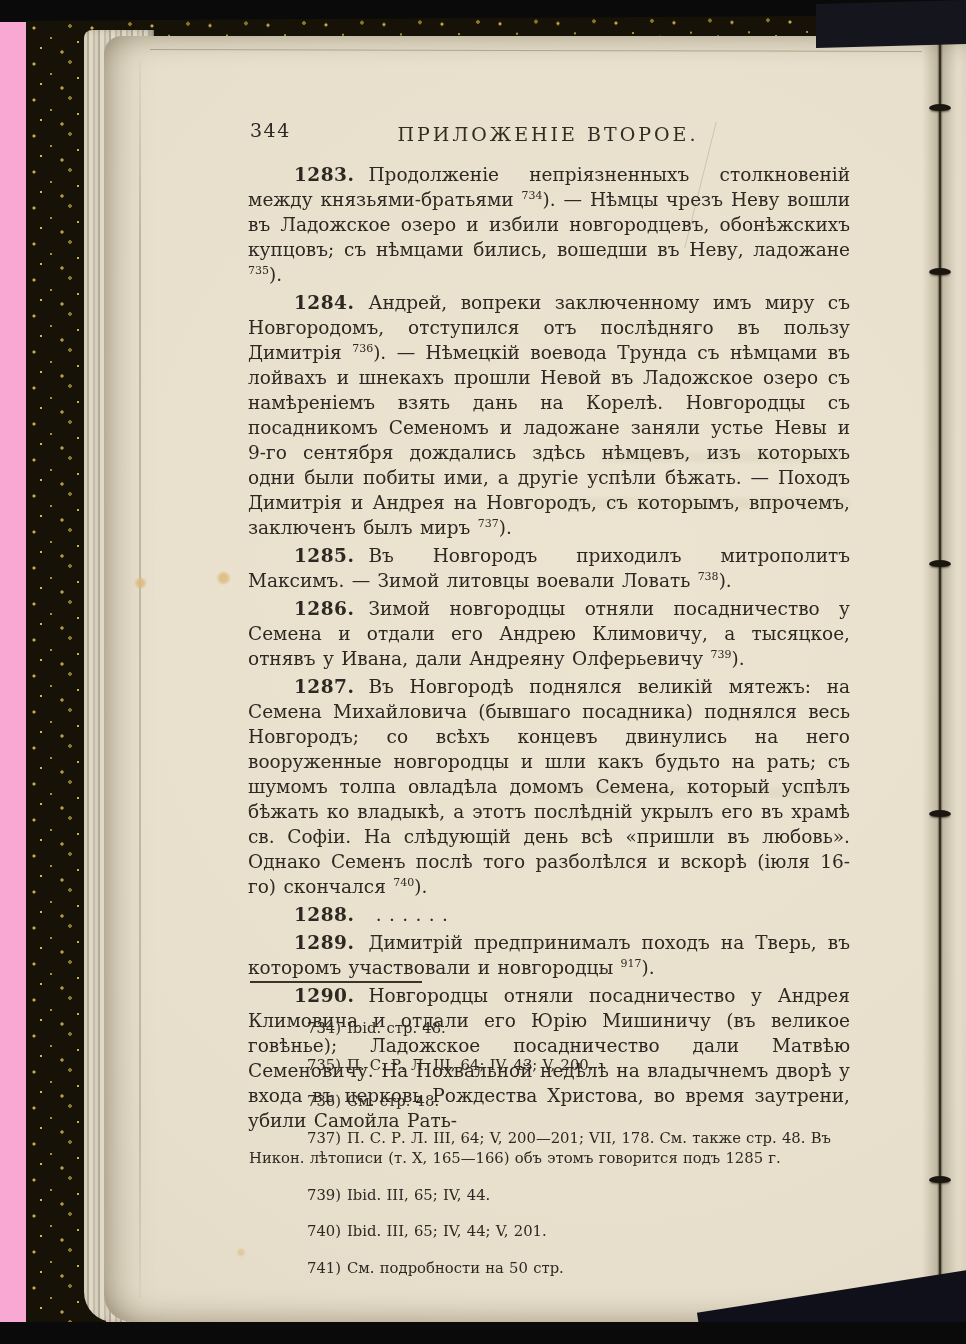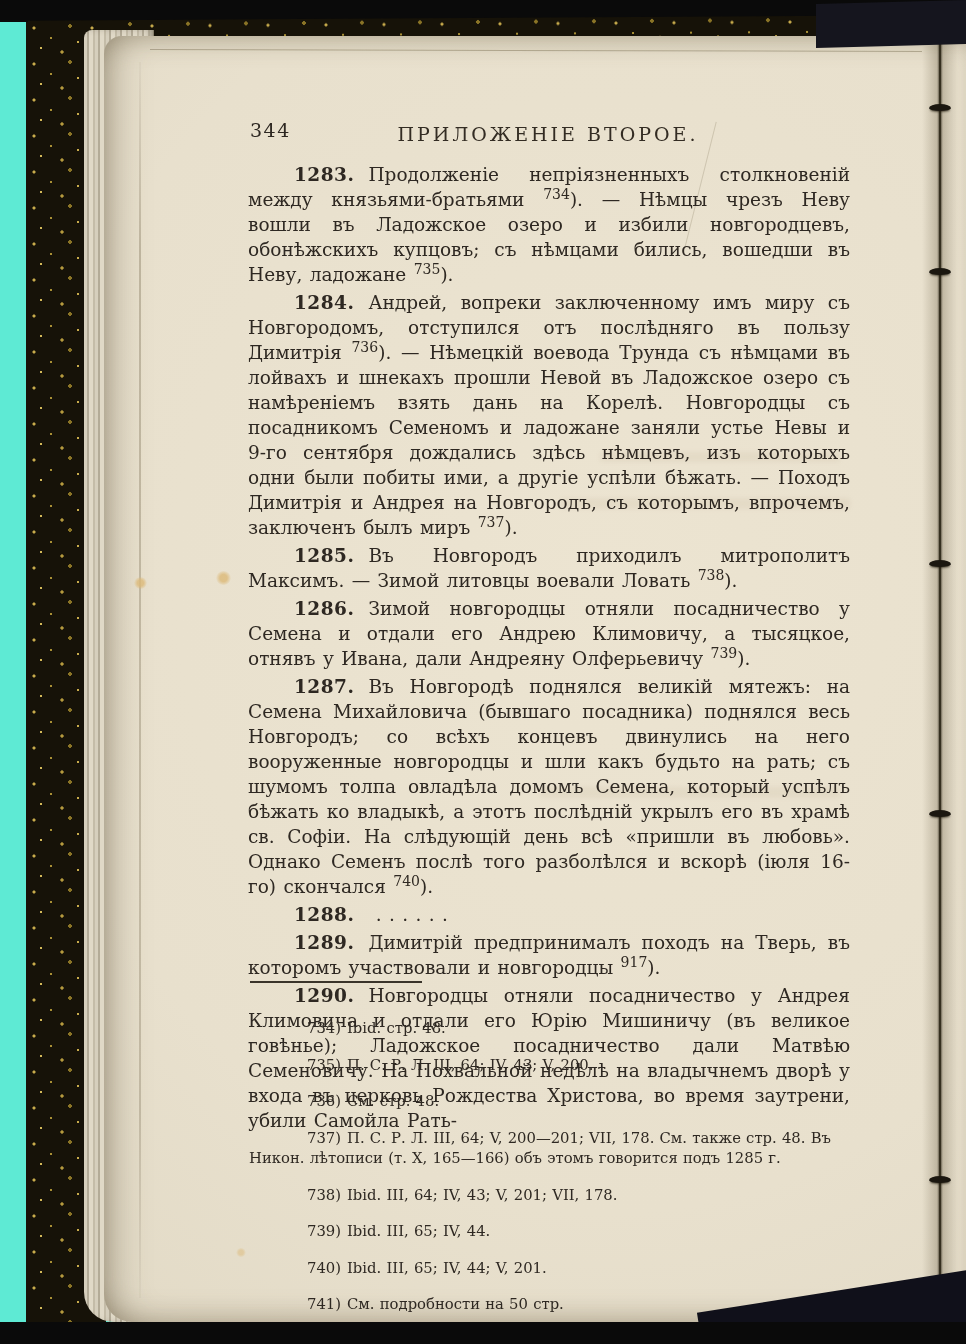--- a/index.html
+++ b/index.html
@@ -1,18 +1,18 @@
 <!DOCTYPE html>
 <html><head>
 <meta charset="utf-8">
 <style>
   html,body{margin:0;padding:0;background:#000;}
   #canvas{
     position:relative;width:966px;height:1344px;overflow:hidden;
-    background:#5eead4;
+    background:#f9a8d4;
     font-family:"DejaVu Serif","Liberation Serif",serif;
   }
   
   .marble{
     background-color:#161208;
     background-image:
       radial-gradient(circle 2.5px at 8px 6px,  #c9ac4c 0 55%, transparent 70%),
       radial-gradient(circle 2px   at 25px 16px,#a88f35 0 55%, transparent 70%),
       radial-gradient(circle 3px   at 44px 4px, #8a7426 0 55%, transparent 70%),
       radial-gradient(circle 1.8px at 15px 26px,#d3b859 0 55%, transparent 70%),
@@ -64,21 +64,21 @@
   .ghost{position:absolute;background:rgba(150,128,92,.08);filter:blur(2px);border-radius:3px;}
   .wrinkle{position:absolute;width:1px;background:rgba(120,108,80,.25);filter:blur(.4px);}
   
   .folio{position:absolute;left:250px;top:119px;font-size:19px;letter-spacing:1.5px;color:#2e2822;}
   .running-header{position:absolute;left:248px;top:123px;width:600px;text-align:center;
     font-size:19px;letter-spacing:3px;color:#332c23;}
   .body-text{position:absolute;left:248px;top:162px;width:602px;
     font-size:18.5px;line-height:25px;text-align:justify;color:#2e2822;word-spacing:1.5px;}
   .entry{margin:0 0 3px 0;text-indent:46px;}
   .entry-num{font-weight:bold;letter-spacing:.5px;margin-right:14px;}
-  sup.fn-ref{font-size:14px;line-height:0;vertical-align:super;letter-spacing:0;}
+  sup.fn-ref{font-size:11px;line-height:0;vertical-align:super;letter-spacing:0;}
   .fn-rule{position:absolute;left:250px;top:981px;width:172px;height:1.5px;background:#3a342a;}
   .footnotes{position:absolute;left:233px;top:1002px;width:624px;
     font-size:14.8px;line-height:20.5px;text-align:left;color:#2e2822;word-spacing:.5px;}
   .fn{margin:16px;text-indent:58px;}
   .fn-num{margin-right:6px;}
 </style>
 </head>
 <body>
 
 <div id="canvas">
@@ -130,19 +130,18 @@
       <p class="entry"><b class="entry-num">1289.</b><span>Димитрій предпринималъ походъ на Тверь, въ которомъ участвовали и новгородцы </span><sup class="fn-ref">917</sup><span>).</span></p>
       <p class="entry"><b class="entry-num">1290.</b><span>Новгородцы отняли посадничество у Андрея Климовича и отдали его Юрію Мишиничу (въ великое говѣнье); Ладожское посадничество дали Матвѣю Семеновичу. На Похвальной недѣлѣ на владычнемъ дворѣ у входа въ церковь Рождества Христова, во время заутрени, убили Самойла Рать-</span></p>
     </div>
 
   <div class="fn-rule"></div>
   <div class="footnotes">
       <p class="fn"><span class="fn-num">734)</span><span>Ibid. стр. 48.</span></p>
       <p class="fn"><span class="fn-num">735)</span><span>П. С. Р. Л. III, 64; IV, 43; V, 200.</span></p>
       <p class="fn"><span class="fn-num">736)</span><span>См. стр. 48.</span></p>
       <p class="fn"><span class="fn-num">737)</span><span>П. С. Р. Л. III, 64; V, 200—201; VII, 178. См. также стр. 48. Въ Никон. лѣтописи (т. X, 165—166) объ этомъ говорится подъ 1285 г.</span></p>
-      <p class="fn"><span class="fn-num">738)</span><span>Ibid. III, 64; IV, 43; V, 201; VII, 178.</span></p>
       <p class="fn"><span class="fn-num">739)</span><span>Ibid. III, 65; IV, 44.</span></p>
       <p class="fn"><span class="fn-num">740)</span><span>Ibid. III, 65; IV, 44; V, 201.</span></p>
       <p class="fn"><span class="fn-num">741)</span><span>См. подробности на 50 стр.</span></p>
     </div>
 
 </div>
 
 </body></html>

